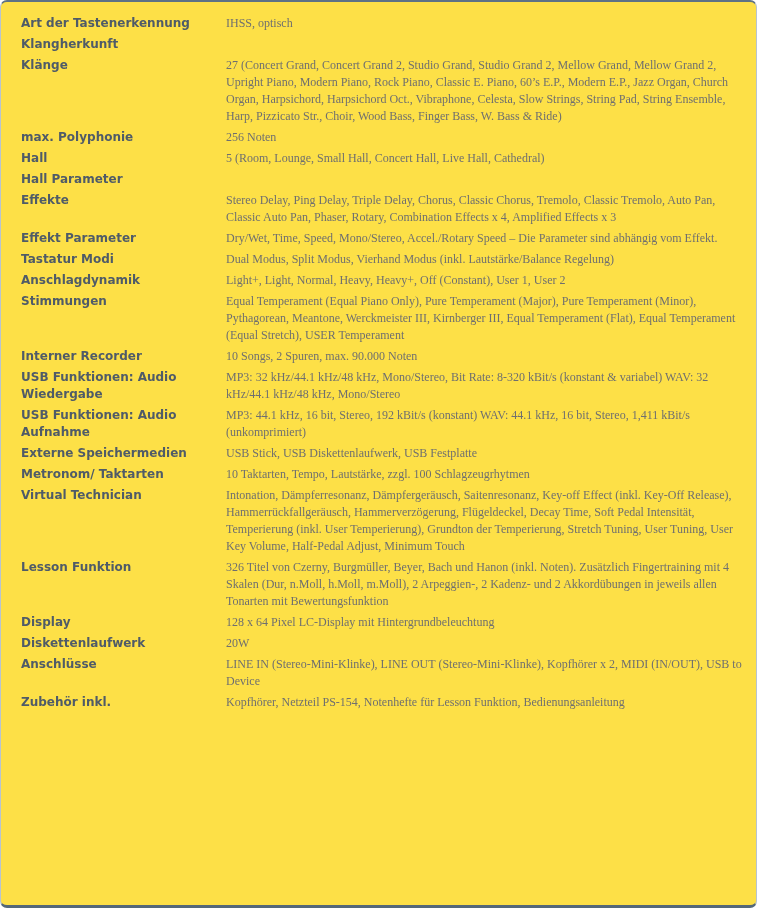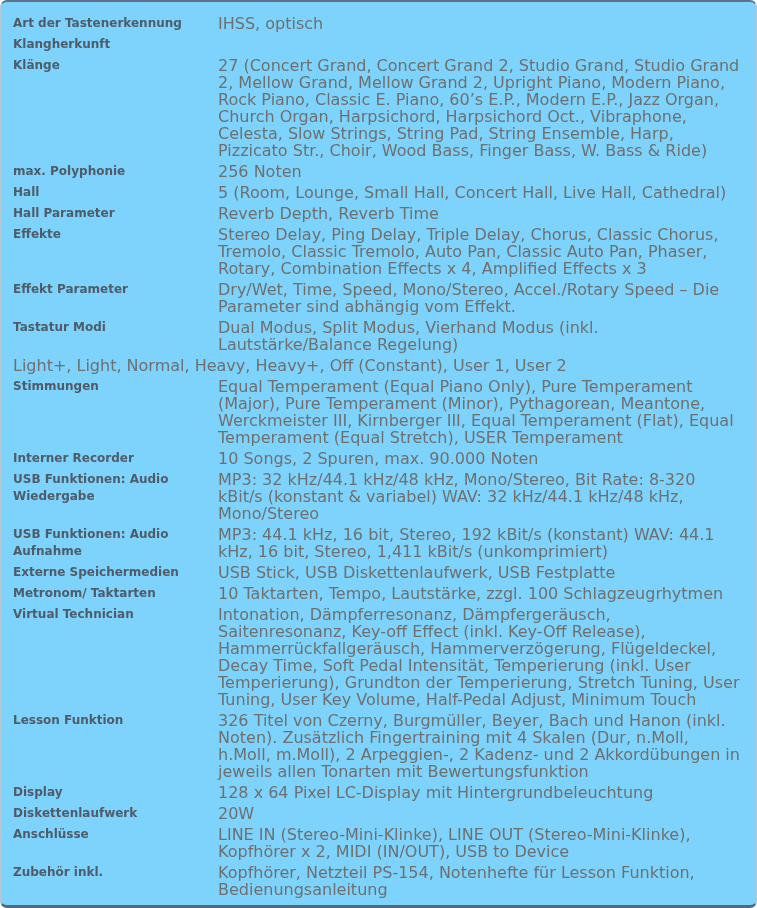--- a/index.html
+++ b/index.html
@@ -9,26 +9,26 @@
   }
   body {
     width: 757px;
     height: 908px;
     font-family: "DejaVu Sans", sans-serif;
   }
   .panel {
     box-sizing: border-box;
     width: 757px;
     height: 908px;
-    background: #7dd3fc;
+    background: #fde047;
     border: 1px solid #b8c4cf;
     border-top: 2px solid #5e7285;
     border-bottom: 3px solid #546879;
     border-radius: 7px;
-    padding: 13px 10px 8px 12px;
+    padding: 13px 10px 8px 20px;
     overflow: hidden;
   }
   .spec-table {
     width: 100%;
   }
   .row {
     display: flex;
     align-items: flex-start;
     margin-bottom: 4px;
   }
@@ -43,23 +43,24 @@
     box-sizing: border-box;
     font-size: 12px;
     line-height: 17px;
     font-weight: bold;
     color: #4f5b68;
   }
   .value {
     flex: 1 1 auto;
     min-width: 0;
     padding-right: 4px;
-    font-size: 16px;
+    font-size: 12px;
     line-height: 17px;
     color: #6f6f6f;
+    font-family: Liberation Serif, serif;
   }
 </style>
 </head>
 <body>
 
 <div class="panel">
   <div class="spec-table" id="spec-table">
       <div class="row">
         <div class="label">Art der Tastenerkennung</div>
         <div class="value">IHSS, optisch</div>
@@ -74,35 +75,35 @@
       <div class="row">
         <div class="label">max. Polyphonie</div>
         <div class="value">256 Noten</div>
       </div>
       <div class="row">
         <div class="label">Hall</div>
         <div class="value">5 (Room, Lounge, Small Hall, Concert Hall, Live Hall, Cathedral)</div>
       </div>
       <div class="row">
         <div class="label">Hall Parameter</div>
-        <div class="value">Reverb Depth, Reverb Time</div>
       </div>
       <div class="row">
         <div class="label">Effekte</div>
         <div class="value">Stereo Delay, Ping Delay, Triple Delay, Chorus, Classic Chorus, Tremolo, Classic Tremolo, Auto Pan, Classic Auto Pan, Phaser, Rotary, Combination Effects x 4, Amplified Effects x 3</div>
       </div>
       <div class="row">
         <div class="label">Effekt Parameter</div>
         <div class="value">Dry/Wet, Time, Speed, Mono/Stereo, Accel./Rotary Speed – Die Parameter sind abhängig vom Effekt.</div>
       </div>
       <div class="row">
         <div class="label">Tastatur Modi</div>
         <div class="value">Dual Modus, Split Modus, Vierhand Modus (inkl. Lautstärke/Balance Regelung)</div>
       </div>
       <div class="row">
+        <div class="label">Anschlagdynamik</div>
         <div class="value">Light+, Light, Normal, Heavy, Heavy+, Off (Constant), User 1, User 2</div>
       </div>
       <div class="row">
         <div class="label">Stimmungen</div>
         <div class="value">Equal Temperament (Equal Piano Only), Pure Temperament (Major), Pure Temperament (Minor), Pythagorean, Meantone, Werckmeister III, Kirnberger III, Equal Temperament (Flat), Equal Temperament (Equal Stretch), USER Temperament</div>
       </div>
       <div class="row">
         <div class="label">Interner Recorder</div>
         <div class="value">10 Songs, 2 Spuren, max. 90.000 Noten</div>
       </div>

